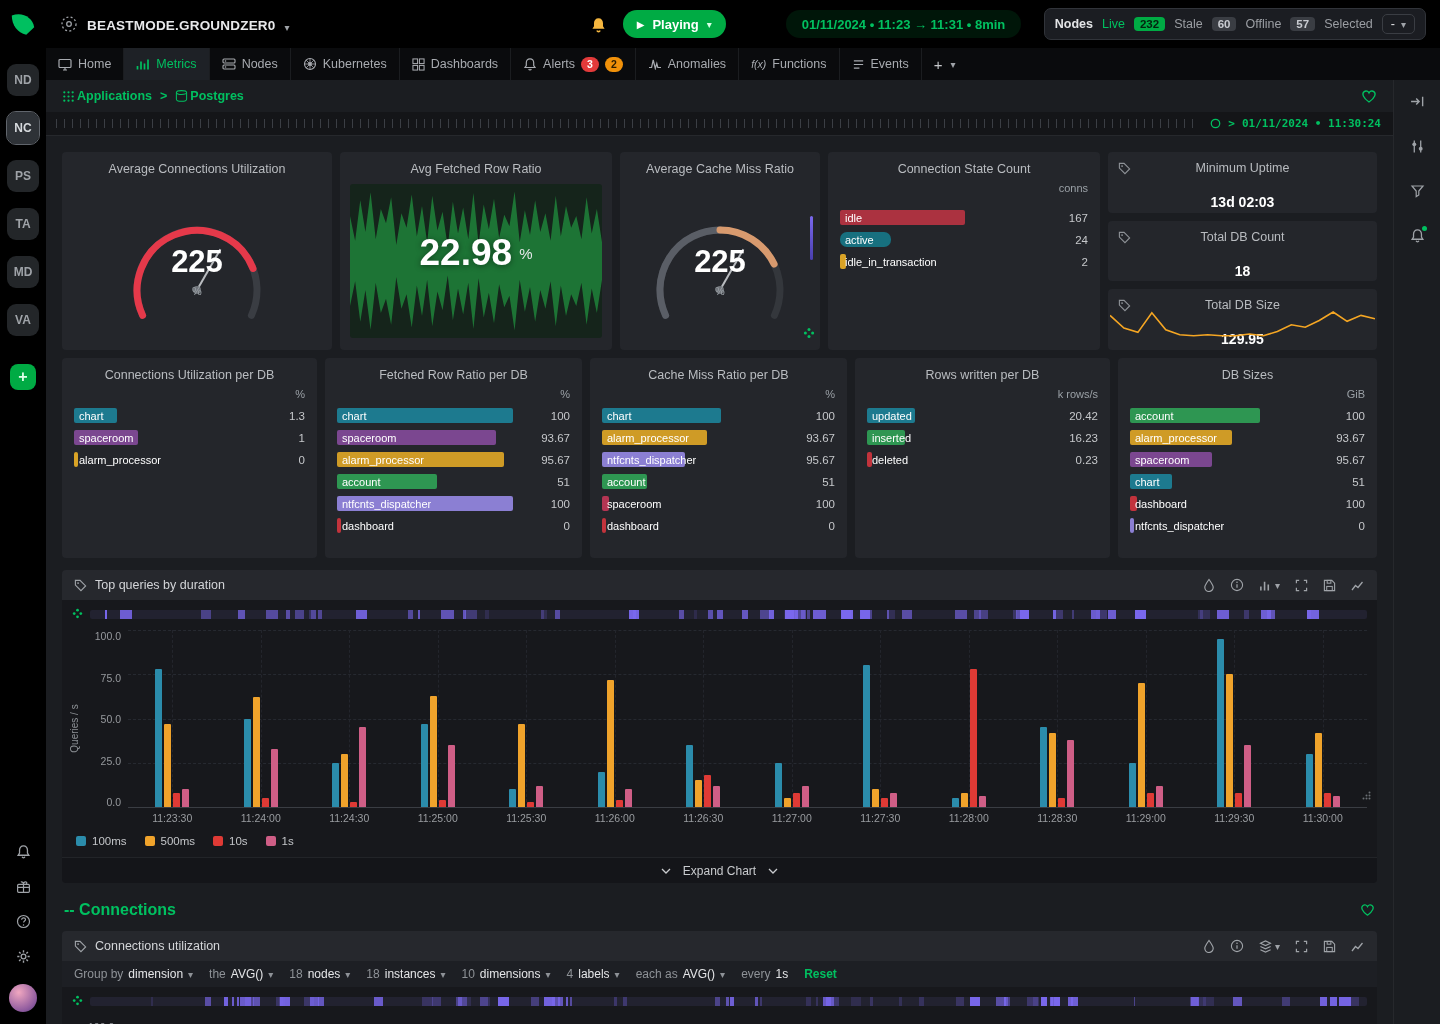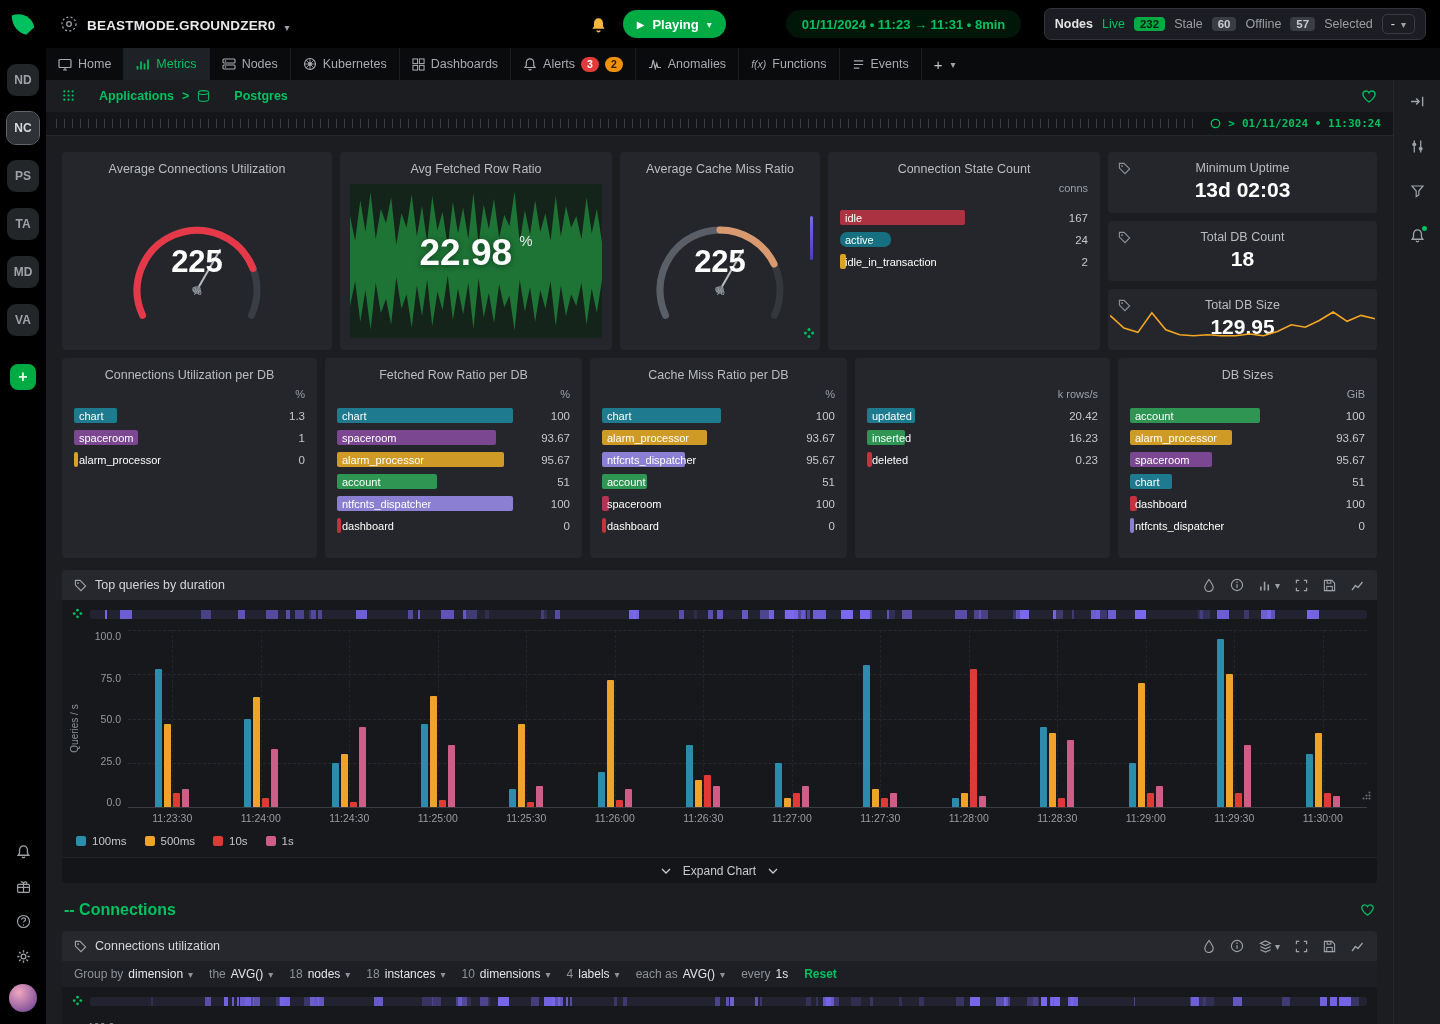--- a/index.html
+++ b/index.html
@@ -37,21 +37,21 @@
 .tab{display:flex;align-items:center;gap:6px;padding:0 12px;font-size:12.5px;color:#a8abb0;border-right:1px solid #1b1d20;cursor:pointer;white-space:nowrap}
 .tab svg{flex:none}
 .tab.active{background:#1e2126;color:#00c060}
 .tbadge{border-radius:9px;padding:0 6px;font-size:10.5px;font-weight:bold;line-height:15px}
 .tbadge.red{background:#e23a3a;color:#fff}
 .tbadge.orange{background:#f0910a;color:#2b1c00}
 .tab-add{display:flex;align-items:center;gap:8px;padding:0 12px;color:#c6c8cb;font-size:15px;cursor:pointer}
 
 
 .crumbbar{position:absolute;left:46px;top:80px;right:47px;height:32px;background:#1b1d21;display:flex;align-items:center;padding:0 16px;gap:8px;color:#00c060;font-size:12.5px;font-weight:bold;z-index:20}
-.crumb-item{display:flex;align-items:flex-start;gap:24px;cursor:pointer}
+.crumb-item{display:flex;align-items:flex-end;gap:2px;cursor:pointer}
 .heart{margin-left:auto;display:flex;cursor:pointer}
 .timeline{position:absolute;left:46px;top:112px;right:47px;height:24px;background:#141518;border-bottom:1px solid #26282c;display:flex;align-items:center;z-index:20}
 .ticks{flex:1;height:9px;margin:0 10px;background:repeating-linear-gradient(90deg,#3b3e44 0 1px,transparent 1px 8px)}
 .time-right{display:flex;align-items:center;gap:7px;color:#00c060;font-family:"DejaVu Sans Mono",monospace;font-size:11px;padding-right:12px;font-weight:bold}
 
 
 .rightrail{position:absolute;right:0;top:80px;width:47px;bottom:0;background:#1b1d21;border-left:1px solid #26282c;display:flex;flex-direction:column;align-items:center;padding-top:14px;gap:30px;color:#9fa3a8;z-index:30}
 .rr-icon{position:relative;cursor:pointer;display:flex}
 .rr-dot{position:absolute;right:-2px;top:-2px;width:5px;height:5px;border-radius:50%;background:#00c060}
 
@@ -63,40 +63,40 @@
 .card-title{text-align:center;padding-top:10px;font-size:12.5px;color:#b9bcc0}
 
 
 .gauge{width:180px;height:118px;margin:30px auto 0}
 .gauge-overlay{position:absolute;left:0;right:0;top:94px;text-align:center;pointer-events:none}
 .gauge-val{font-size:31px;font-weight:bold;color:#fff;line-height:1}
 .gauge-unit{font-size:11px;color:#9aa0a6;margin-top:8px}
 
 
 .wave-zone{position:absolute;left:10px;right:10px;top:32px;bottom:12px;background:#15241b;border-radius:3px;overflow:hidden}
-.wave-overlay{position:absolute;left:0;right:0;top:50%;transform:translateY(-46%);display:flex;justify-content:center;align-items:flex-start;gap:7px;pointer-events:none}
+.wave-overlay{position:absolute;left:0;right:0;top:50%;transform:translateY(-46%);display:flex;justify-content:center;align-items:center;gap:7px;pointer-events:none}
 .wave-val{font-size:37px;font-weight:bold;color:#fff;text-shadow:0 1px 6px rgba(0,0,0,.45)}
 .wave-unit{font-size:15px;color:#e6e8ea}
 
 
 .unit-row{position:absolute;top:30px;right:12px;font-size:11px;color:#9aa0a6}
 .rows{position:absolute;left:12px;right:12px;top:50px}
 .rows.late{top:58px}
 .brow{display:flex;align-items:center;gap:8px;margin-bottom:7px;height:15px}
 .bwrap{flex:1;position:relative;height:15px}
 .chip{height:100%;border-radius:2px;min-width:4px;position:relative}
 .blabel{position:absolute;left:5px;top:50%;transform:translateY(-50%);font-size:11px;color:#fff;white-space:nowrap;line-height:1}
 .bval{width:44px;text-align:right;font-size:11.5px;color:#c6c8cb;flex:none}
 
 
 .mini-col{display:flex;flex-direction:column;gap:8px}
 .mini{flex:1;background:#24262b;border-radius:4px;position:relative;overflow:hidden}
 .mini .tagico{position:absolute;left:10px;top:9px;color:#8e9297}
 .mini-title{text-align:center;padding-top:9px;font-size:12.5px;color:#b9bcc0}
-.mini-val{text-align:center;font-size:21px;font-weight:bold;color:#fff;margin-top:3px;position:relative;z-index:1}
+.mini-val{text-align:center;font-size:14px;font-weight:bold;color:#fff;margin-top:19px;position:relative;z-index:1}
 .spark{position:absolute;left:2px;right:2px;bottom:2px;height:50px;z-index:2;pointer-events:none}
 
 
 .anom-bar{position:absolute;right:7px;top:64px;width:3px;height:44px;background:linear-gradient(#7a68ee,#4a3fae);border-radius:2px}
 .anom-flower{position:absolute;right:5px;bottom:7px}
 
 
 .panel{background:#1d1f24;border-radius:4px;overflow:hidden;margin-bottom:14px}
 .phead{height:30px;background:#26282d;display:flex;align-items:center;padding:0 12px;gap:8px}
 .phead-title{font-size:12.5px;color:#d3d5d8}
@@ -620,20 +620,21 @@
               <div class="bwrap">
                 <div class="chip" style="width: 2%; background: rgb(194, 51, 60);">
                   <span class="blabel">dashboard</span>
                 </div>
               </div>
               <div class="bval">0</div>
             </div>
           </div>
       </div>
       <div class="card">
+        <div class="card-title">Rows written per DB</div>
         <div class="unit-row">k rows/s</div>
         <div class="rows">
             <div class="brow">
               <div class="bwrap">
                 <div class="chip" style="width: 27%; background: rgb(29, 122, 143);">
                   <span class="blabel">updated</span>
                 </div>
               </div>
               <div class="bval">20.42</div>
             </div>

